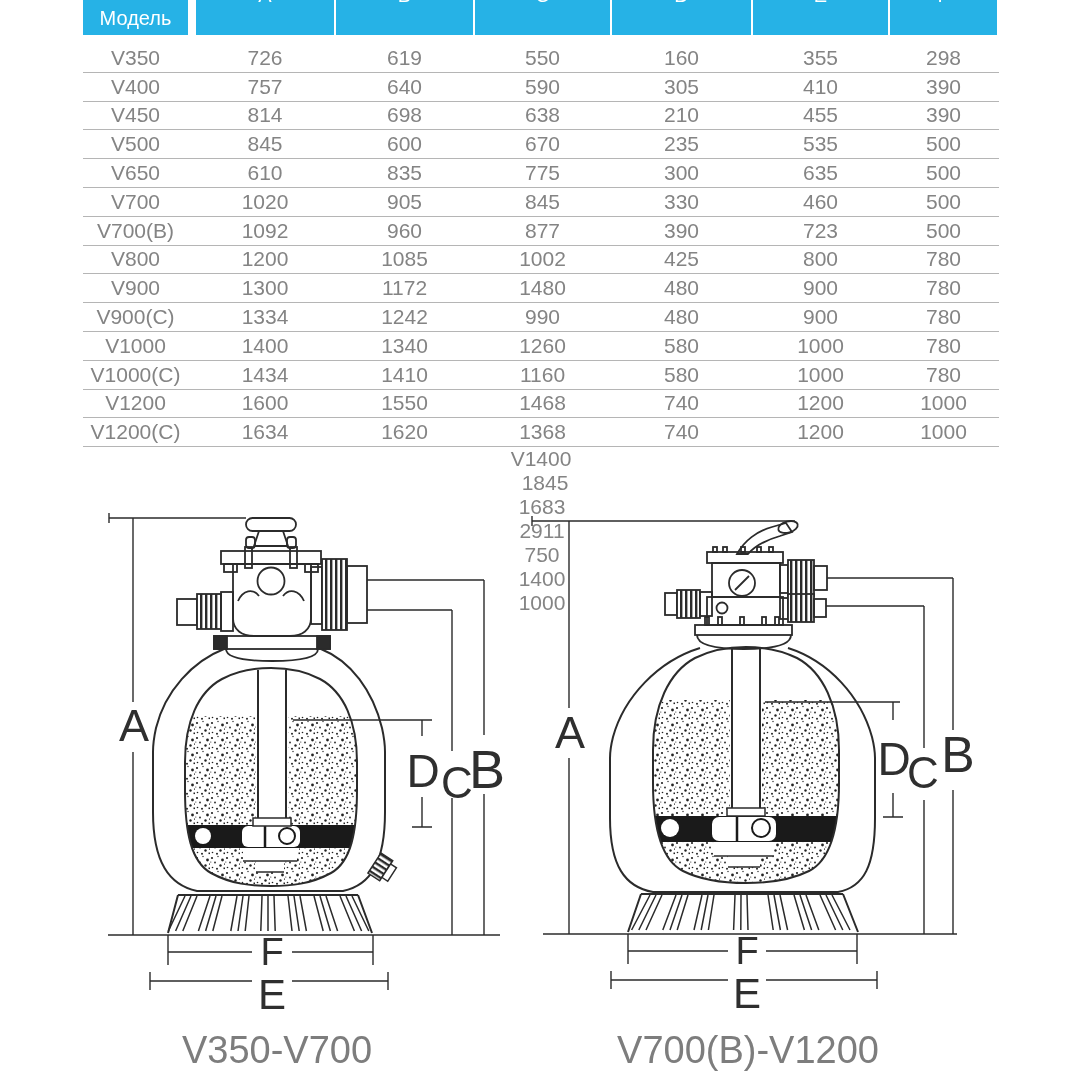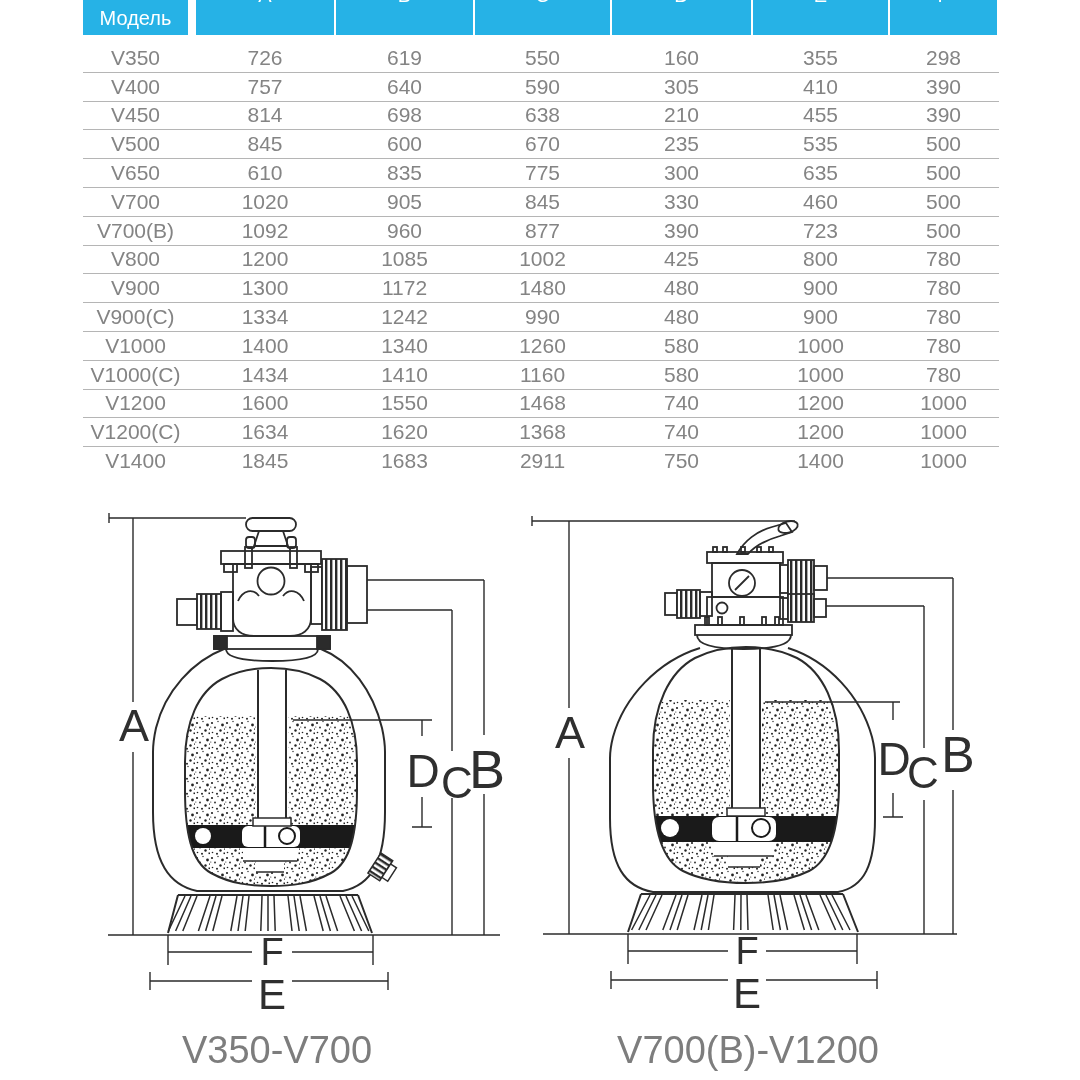--- a/index.html
+++ b/index.html
@@ -7,21 +7,21 @@
         font-family:"Liberation Sans",sans-serif;}
   
   .table-wrap{position:absolute;left:83px;top:0;width:916px;}
   .thead{display:flex;height:35px;}
   .th{background:#26b2e6;color:#ffffff;display:flex;flex-direction:column;
       align-items:center;justify-content:center;line-height:22px;font-size:20px;}
   .th-unit{font-size:19px;margin-top:23px;}
   .th-unit:empty{display:none;}
   .tbody{margin-top:9px;}
   .tr{display:flex;align-items:center;height:27.8px;border-bottom:1px solid #b5b5b5;}
-  .tr:last-child{border-bottom:none;}
+  .tr:last-child{border-bottom:none;flex-direction:column;}
   .td{text-align:center;font-size:21px;color:#848484;}
   .c0{width:105px}.c1{width:138px}.c2{width:137px}.c3{width:135px}
   .c4{width:139px}.c5{width:135px}.c6{width:107px}
   .m8{margin-left:8px}.m2{margin-left:2px}
   
   .diagram-svg{position:absolute;left:0;top:500px;}
   .lineart{stroke:#2b2b2b;fill:none;}
   .dimline{stroke:#2b2b2b;stroke-width:1.4;fill:none;}
   .dimtext{font-family:"Liberation Sans",sans-serif;fill:#2f2f2f;}
   .dialabel{font-family:"Liberation Sans",sans-serif;fill:#7d7d7d;font-size:38px;}

